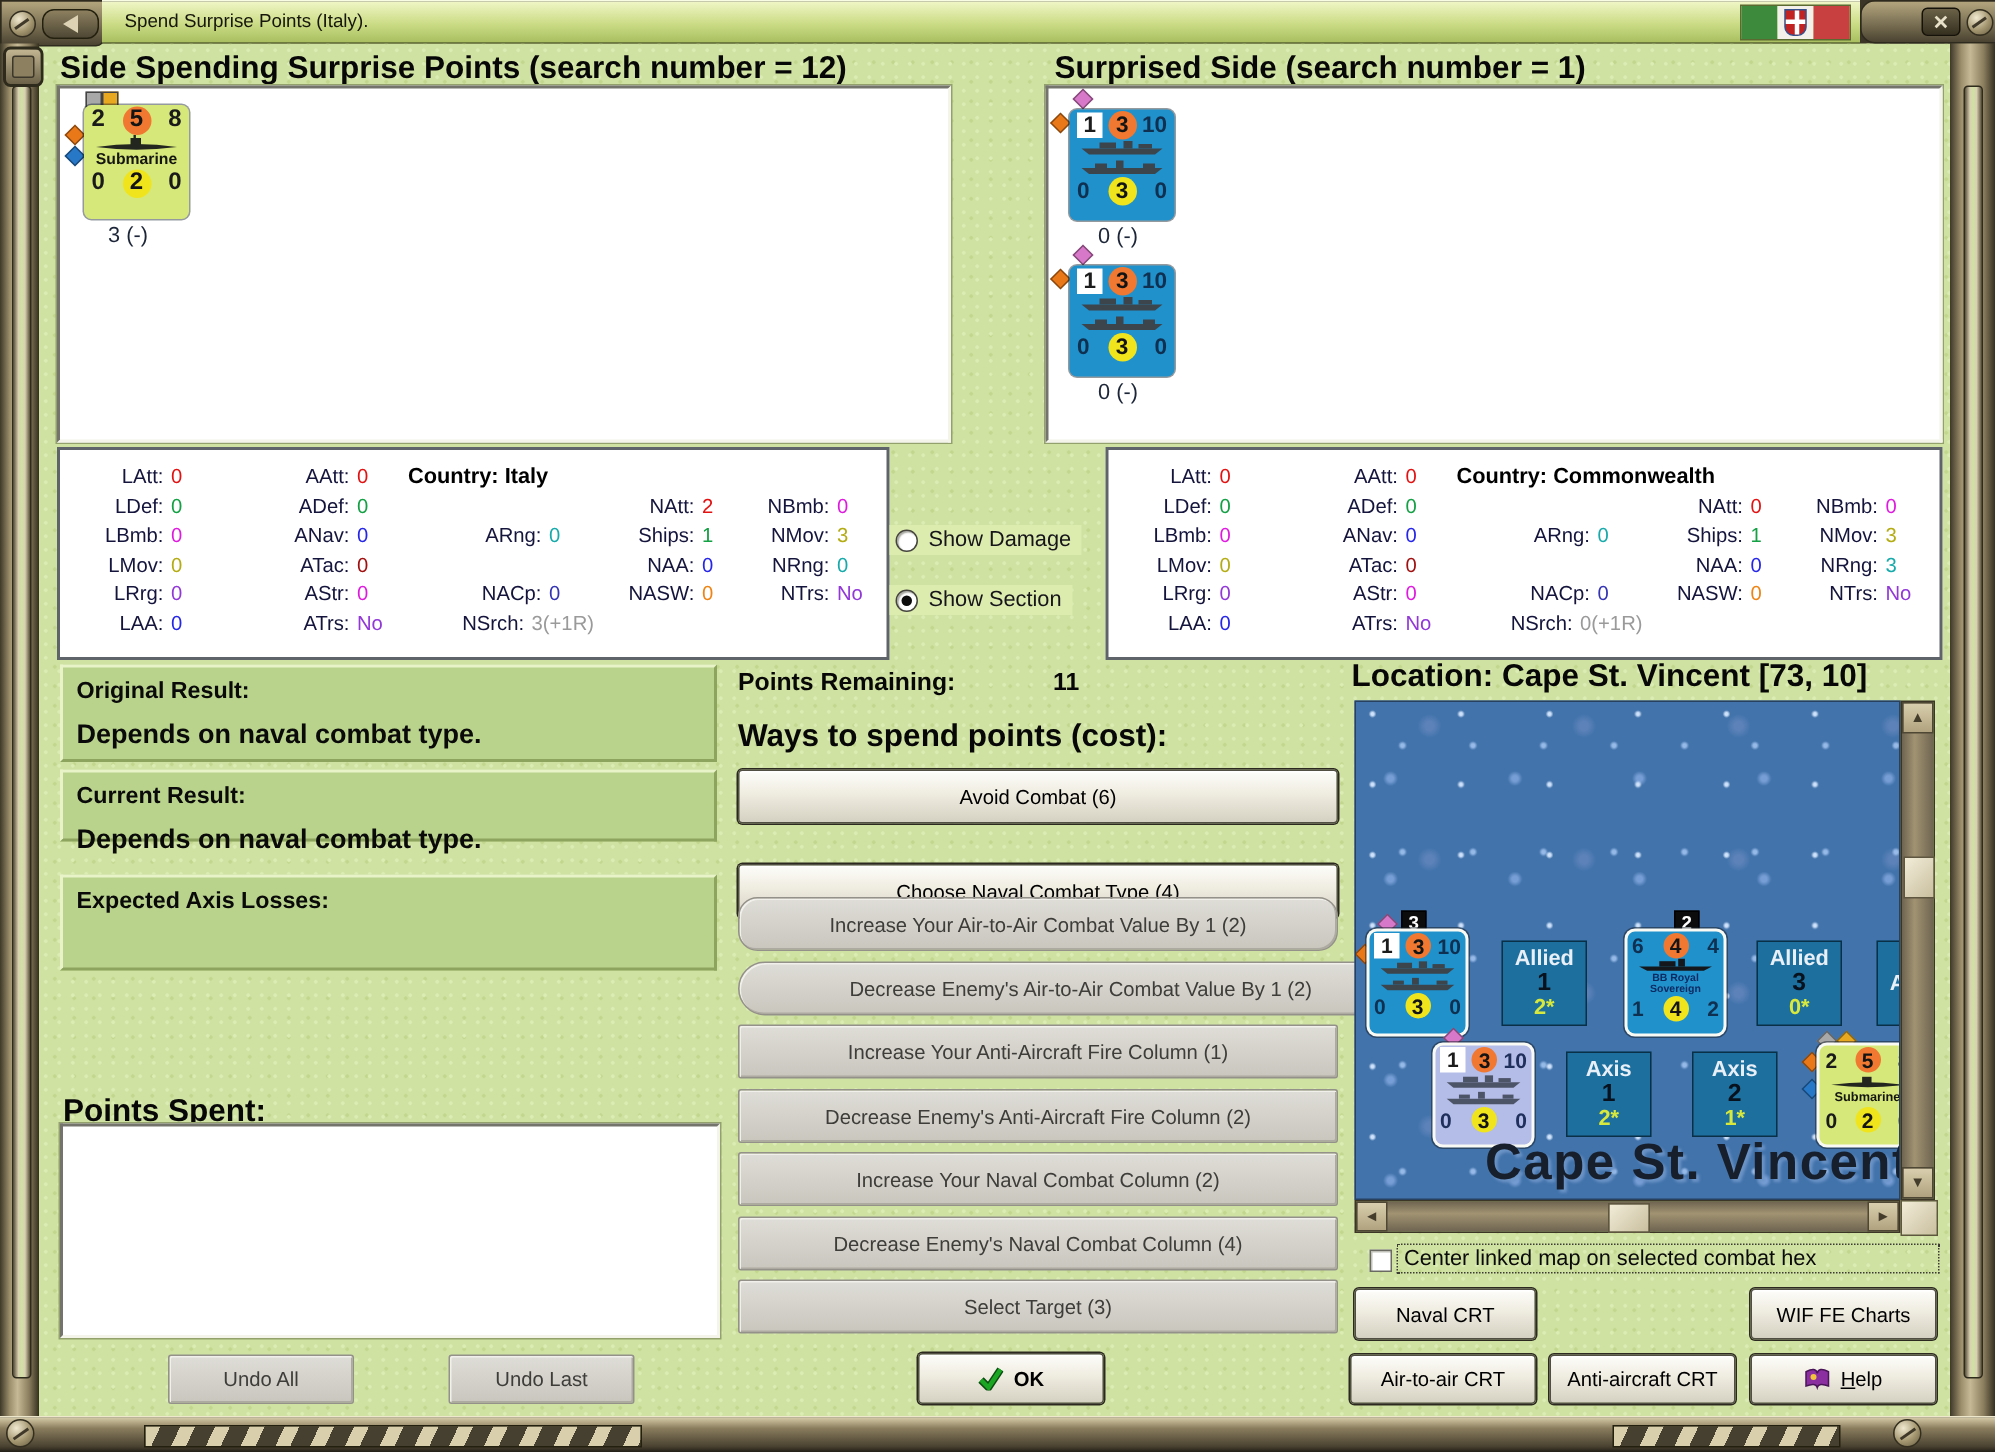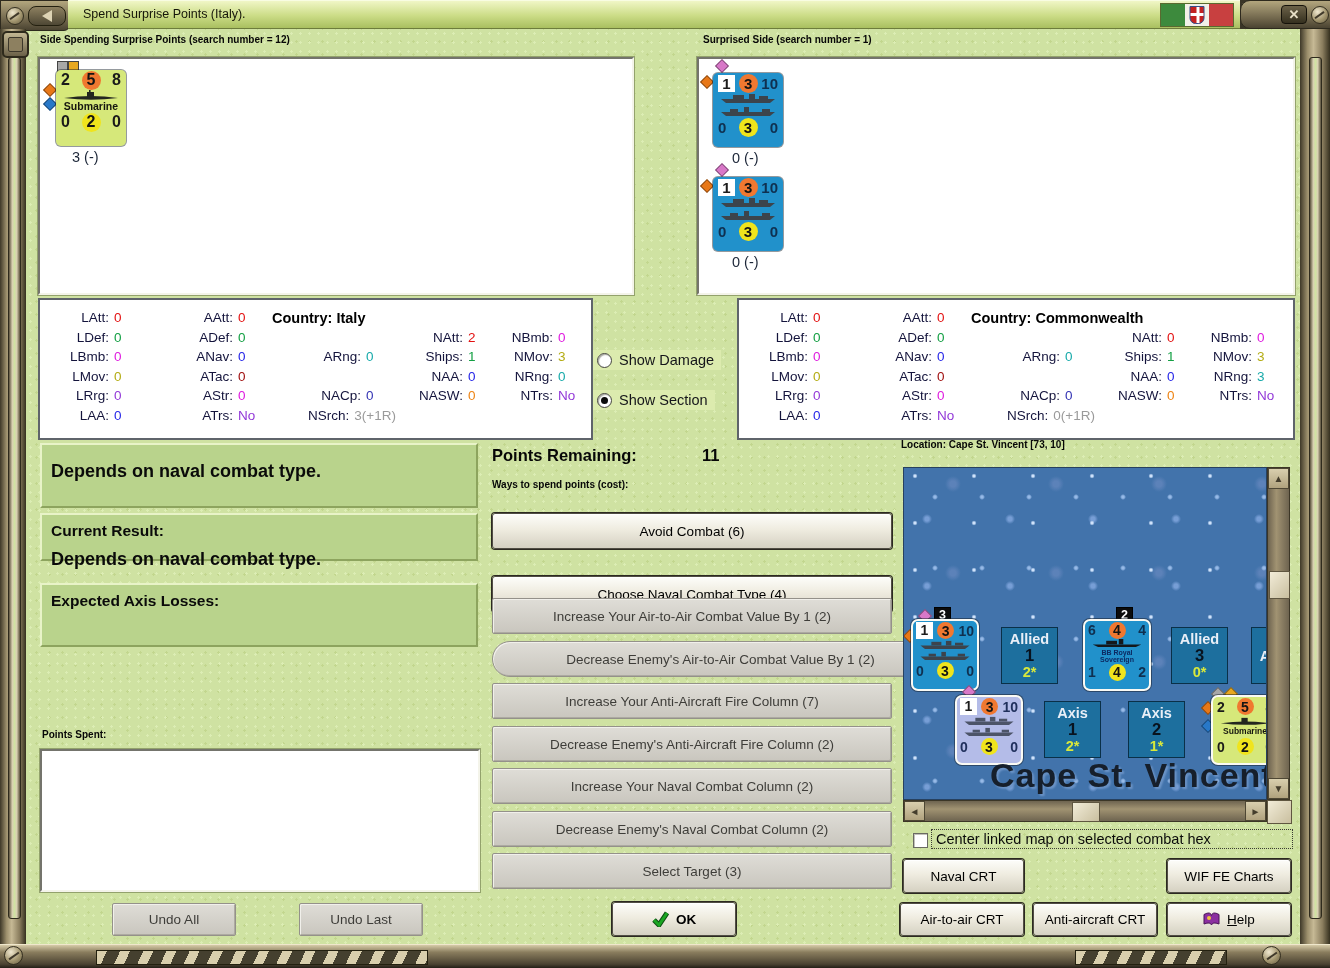--- a/index.html
+++ b/index.html
@@ -29,21 +29,21 @@
     color:#e8e0c8;font-weight:bold;font-size:13px;display:flex;align-items:center;justify-content:center;}
   .flag{display:flex;border:1px solid #5a6a30;}
   .flag>div{flex:1;position:relative;}
   .shield{position:absolute;left:50%;top:50%;width:13px;height:16px;transform:translate(-50%,-50%);
     background:linear-gradient(#c22,#c22),linear-gradient(#fff,#fff),linear-gradient(#fff,#fff),#c22;
     background:#c32222;border:1px solid #33508c;border-radius:0 0 6px 6px;}
   .shield::before{content:"";position:absolute;left:45%;top:0;width:3px;height:100%;background:#fff;}
   .shield::after{content:"";position:absolute;top:40%;left:0;width:100%;height:3px;background:#fff;}
 
   
-  .hd{font-weight:bold;font-size:10px;color:#070707;white-space:nowrap;text-align:center;}
+  .hd{font-weight:bold;font-size:21px;color:#070707;white-space:nowrap;text-align:center;}
   .hd16{font-weight:bold;font-size:16.5px;color:#070707;white-space:nowrap;}
 
   
   .wbox{background:#fff;border:2px solid;border-color:#74746c #f4f4ea #f4f4ea #74746c;box-shadow:0 0 0 1px #93a26c;}
   .sbox{background:#fff;border:2px solid #5f646b;}
   .gpanel{background:#b9d38c;border:2px solid;border-color:#e8f3c8 #8da45e #8da45e #e8f3c8;box-sizing:border-box;padding:7px 9px;}
   .gpanel .t{font-weight:bold;font-size:15.5px;color:#0a0a0a;}
   .gpanel .b{font-weight:bold;font-size:18px;color:#0a0a0a;margin-top:9px;}
 
   
@@ -438,20 +438,21 @@
   <div class="abs radio-strip" style="left:593px;top:350px;">
     <span class="rdot"></span>
     <span>Show Damage</span>
   </div>
   <div class="abs radio-strip" style="left:593px;top:390px;justify-content:center;">
     <span class="rdot sel"></span>
     <span>Show Section</span>
   </div>
 
   <div class="abs gpanel" style="left:40px;top:443px;width:438px;height:65px;">
+    <div class="t">Original Result:</div>
     <div class="b">Depends on naval combat type.</div>
   </div>
   <div class="abs gpanel" style="left:40px;top:513px;width:438px;height:48px;">
     <div class="t">Current Result:</div>
     <div class="b">Depends on naval combat type.</div>
   </div>
   <div class="abs gpanel" style="left:40px;top:583px;width:438px;height:64px;">
     <div class="t">Expected Axis Losses:</div>
   </div>
   <div class="abs hd" style="left:42px;top:729px;">Points Spent:</div>
@@ -466,37 +467,37 @@
   <div class="abs hd16" style="left:492px;top:446px;">Points Remaining:</div>
   <div class="abs hd16" style="left:702px;top:446px;">11</div>
   <div class="abs hd" style="left:492px;top:479px;">Ways to spend points (cost):</div>
 
   <div class="abs btn bright" style="left:492px;top:513px;width:400px;height:36px;">
       <span>Avoid Combat (6)</span>
     </div>
   <div class="abs btn bright" style="left:492px;top:556px;width:400px;height:36px;margin-top:20px;">
       <span>Choose Naval Combat Type (4)</span>
     </div>
-  <div class="abs btn flat" style="left:492px;top:598px;width:400px;height:36px;">
+  <div class="abs btn flat" style="left:492px;top:598px;width:400px;height:36px;border-radius:13px;">
       <span>Increase Your Air-to-Air Combat Value By 1 (2)</span>
     </div>
   <div class="abs btn flat" style="left:492px;top:641px;width:457px;height:36px;border-radius:18px;">
       <span>Decrease Enemy's Air-to-Air Combat Value By 1 (2)</span>
     </div>
   <div class="abs btn flat" style="left:492px;top:683px;width:400px;height:36px;">
-      <span>Increase Your Anti-Aircraft Fire Column (7)</span>
+      <span>Increase Your Anti-Aircraft Fire Column (1)</span>
     </div>
   <div class="abs btn flat" style="left:492px;top:726px;width:400px;height:36px;">
       <span>Decrease Enemy's Anti-Aircraft Fire Column (2)</span>
     </div>
   <div class="abs btn flat" style="left:492px;top:768px;width:400px;height:36px;">
       <span>Increase Your Naval Combat Column (2)</span>
     </div>
   <div class="abs btn flat" style="left:492px;top:811px;width:400px;height:36px;">
-      <span>Decrease Enemy's Naval Combat Column (2)</span>
+      <span>Decrease Enemy's Naval Combat Column (4)</span>
     </div>
   <div class="abs btn flat" style="left:492px;top:853px;width:400px;height:36px;">
       <span>Select Target (3)</span>
     </div>
 
   <div class="abs btn bright" style="left:612px;top:902px;width:124px;height:34px;font-weight:bold;">
     <svg width="17" height="16" viewBox="0 0 17 16">
       <path d="M2 9 l5 5 L15 2" stroke="#0d4d12" stroke-width="5" fill="none"></path>
       <path d="M2 9 l5 5 L15 2" stroke="#1aa622" stroke-width="3" fill="none"></path>
     </svg>

